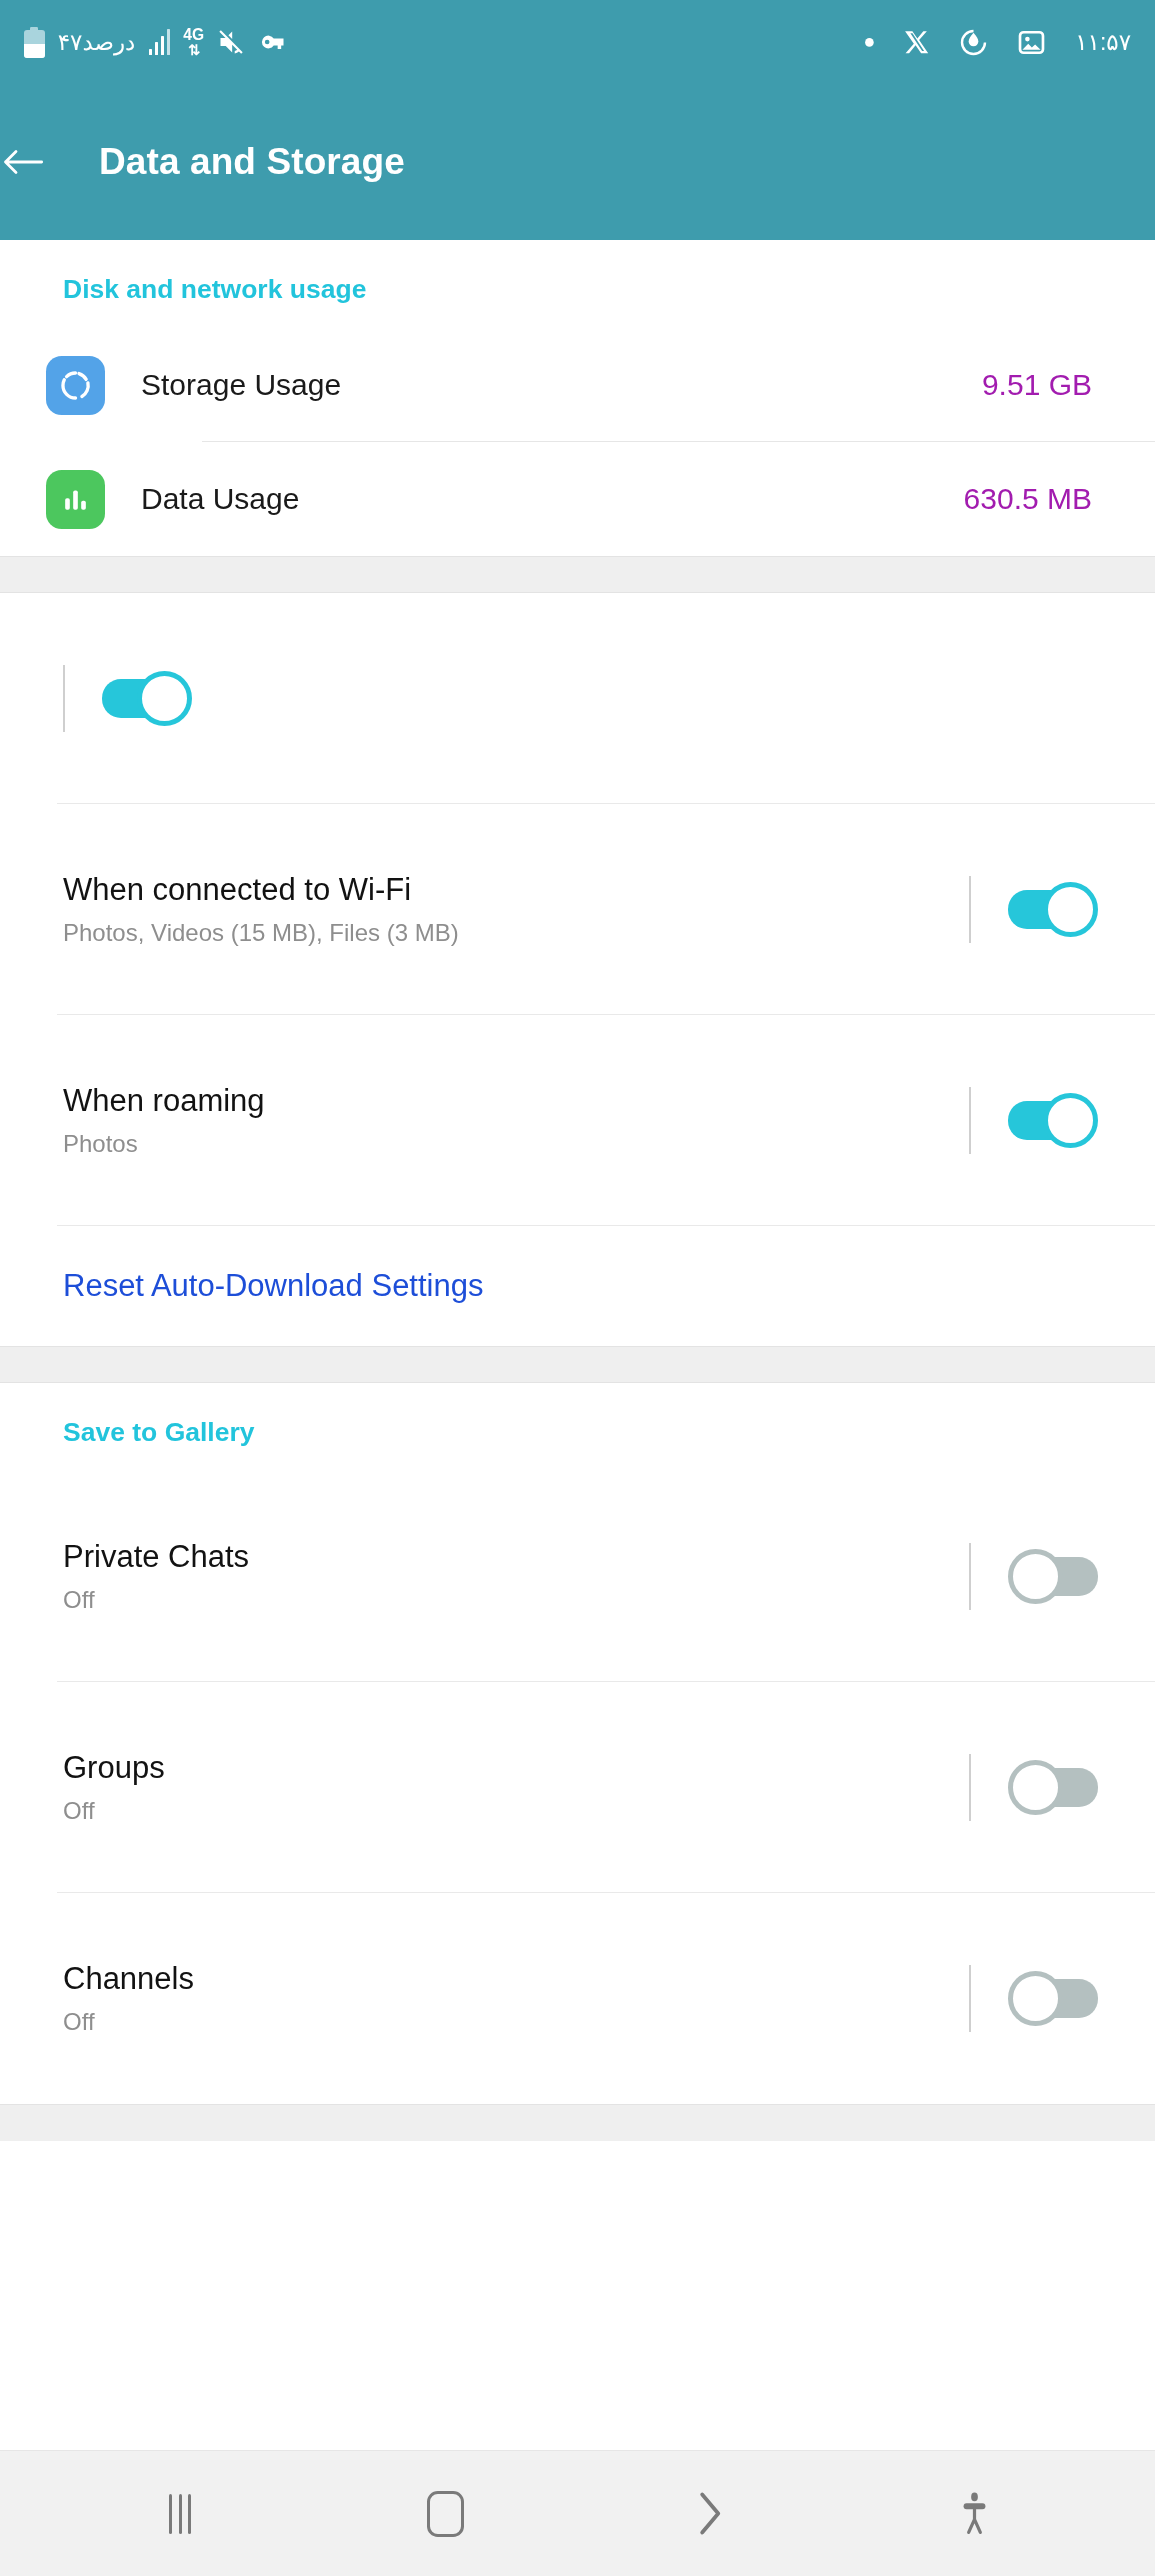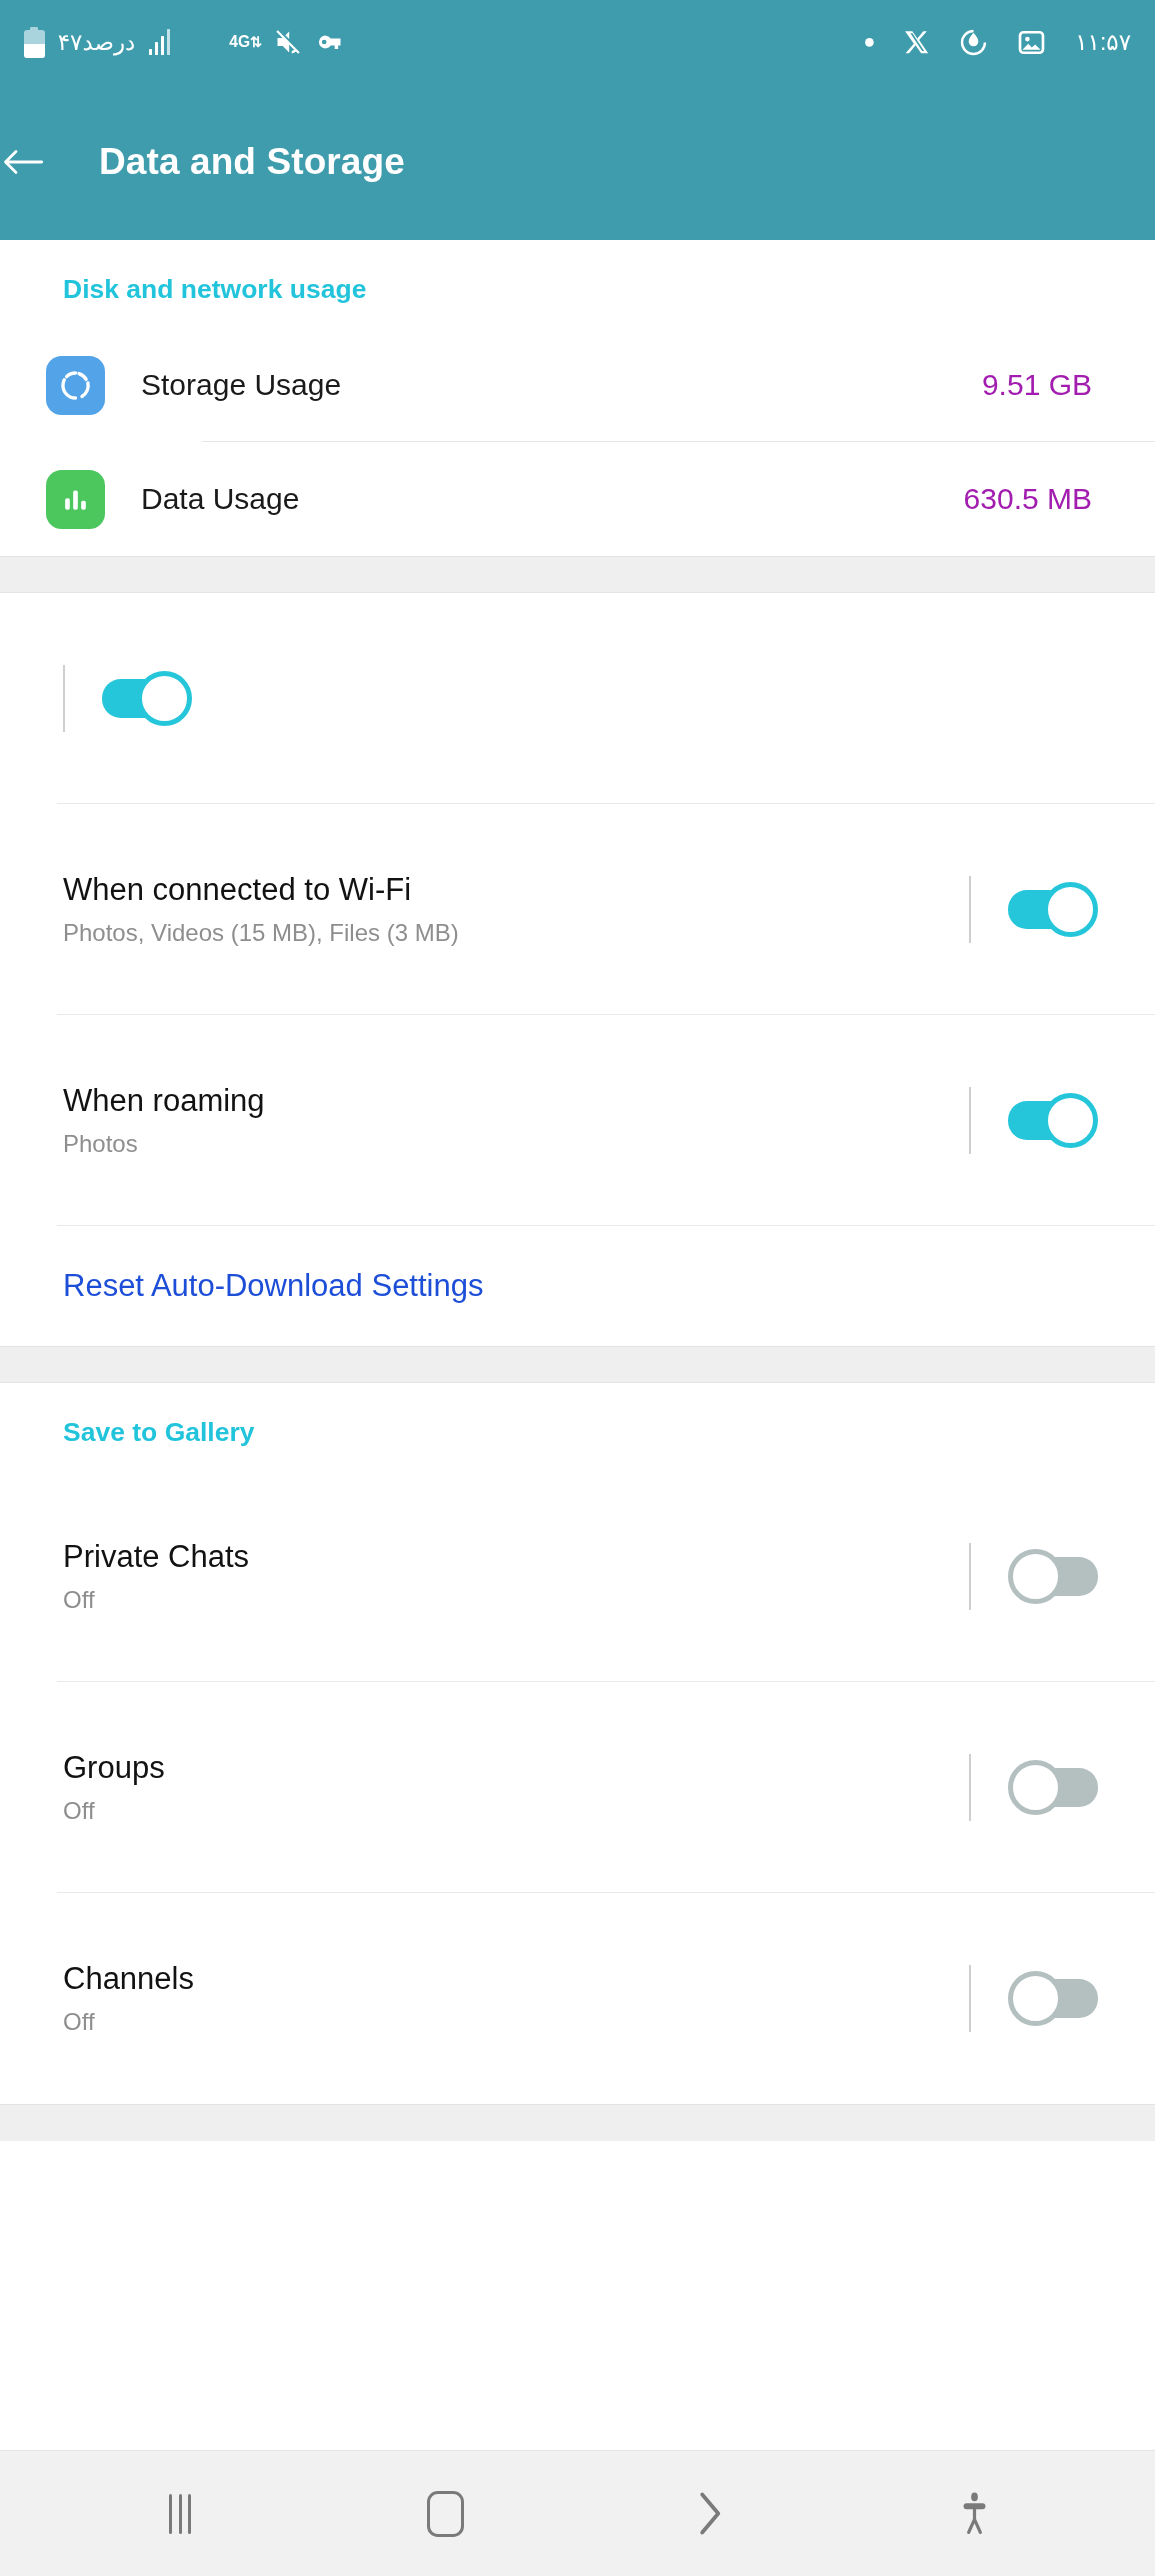--- a/index.html
+++ b/index.html
@@ -27,21 +27,21 @@
 
   .sb-text { color:#ffffff; font-size:23px; font-weight:400; letter-spacing:0; white-space:nowrap; }
 
   .sigbars { display:flex; align-items:flex-end; gap:2.4px; height:26.5px; }
   .sigbars i { display:block; width:3.6px; background:#ffffff; border-radius:0.6px; }
   .sigbars i:nth-child(1){ height:6px; }
   .sigbars i:nth-child(2){ height:13.2px; }
   .sigbars i:nth-child(3){ height:19px; }
   .sigbars i:nth-child(4){ height:26.5px; background:#c3e2e9; }
 
-  .net4g { display:flex; flex-direction:row; align-items:center; line-height:1;margin-left:46px; }
+  .net4g { display:flex; flex-direction:column; align-items:center; line-height:1; }
   .net4g .lbl { color:#fff; font-size:15.6px; font-weight:700; }
   .net4g .arrows { color:#fff; font-size:14.4px; font-weight:700; letter-spacing:-1.2px; }
 
   .ic-svg { display:block; }
 
   
   .appbar {
     background:#3E9CAD; height:156px; flex:0 0 156px;
     display:flex; align-items:center; gap:53px;
   }

